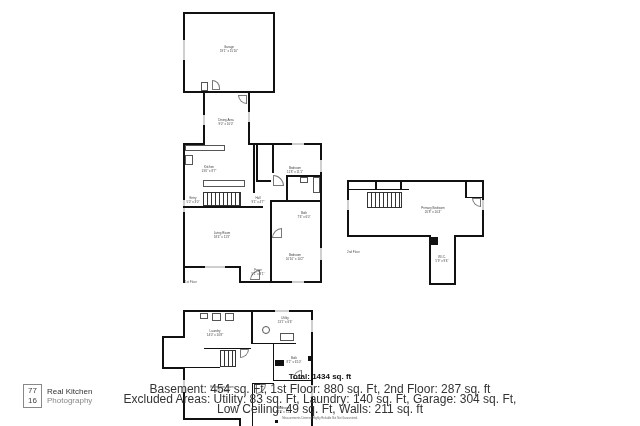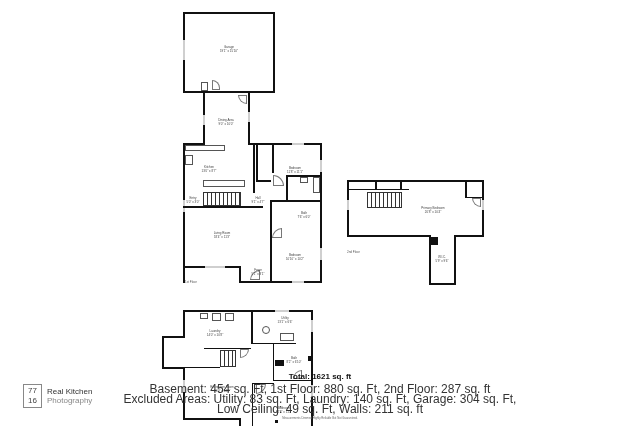--- a/index.html
+++ b/index.html
@@ -204,21 +204,21 @@
     <span>Recreation Room</span>
       <span>19'0" x 14'8"</span>
   </div>
   <div class="lbl" style="left:284px;top:406px;">
     <span>Bedroom</span>
       <span>12'8" x 11'2"</span>
   </div>
 
 </div>
 
-<div class="footer f-total">Total: 1621 sq. ft</div>
+<div class="footer f-total">Total: 1434 sq. ft</div>
 <div class="footer f-line f1">Basement: 454 sq. Ft, 1st Floor: 880 sq. Ft, 2nd Floor: 287 sq. ft</div>
 <div class="footer f-line f2">Excluded Areas: Utility: 83 sq. Ft, Laundry: 140 sq. Ft, Garage: 304 sq. Ft,</div>
 <div class="footer f-line f3">Low Ceiling: 49 sq. Ft, Walls: 211 sq. ft</div>
 <div class="footer f-note">Measurements Deemed Highly Reliable But Not Guaranteed.</div>
 
 <div class="logo">
   <div>77</div>
   <div>16</div>
 </div>
 <div class="logo-text">

